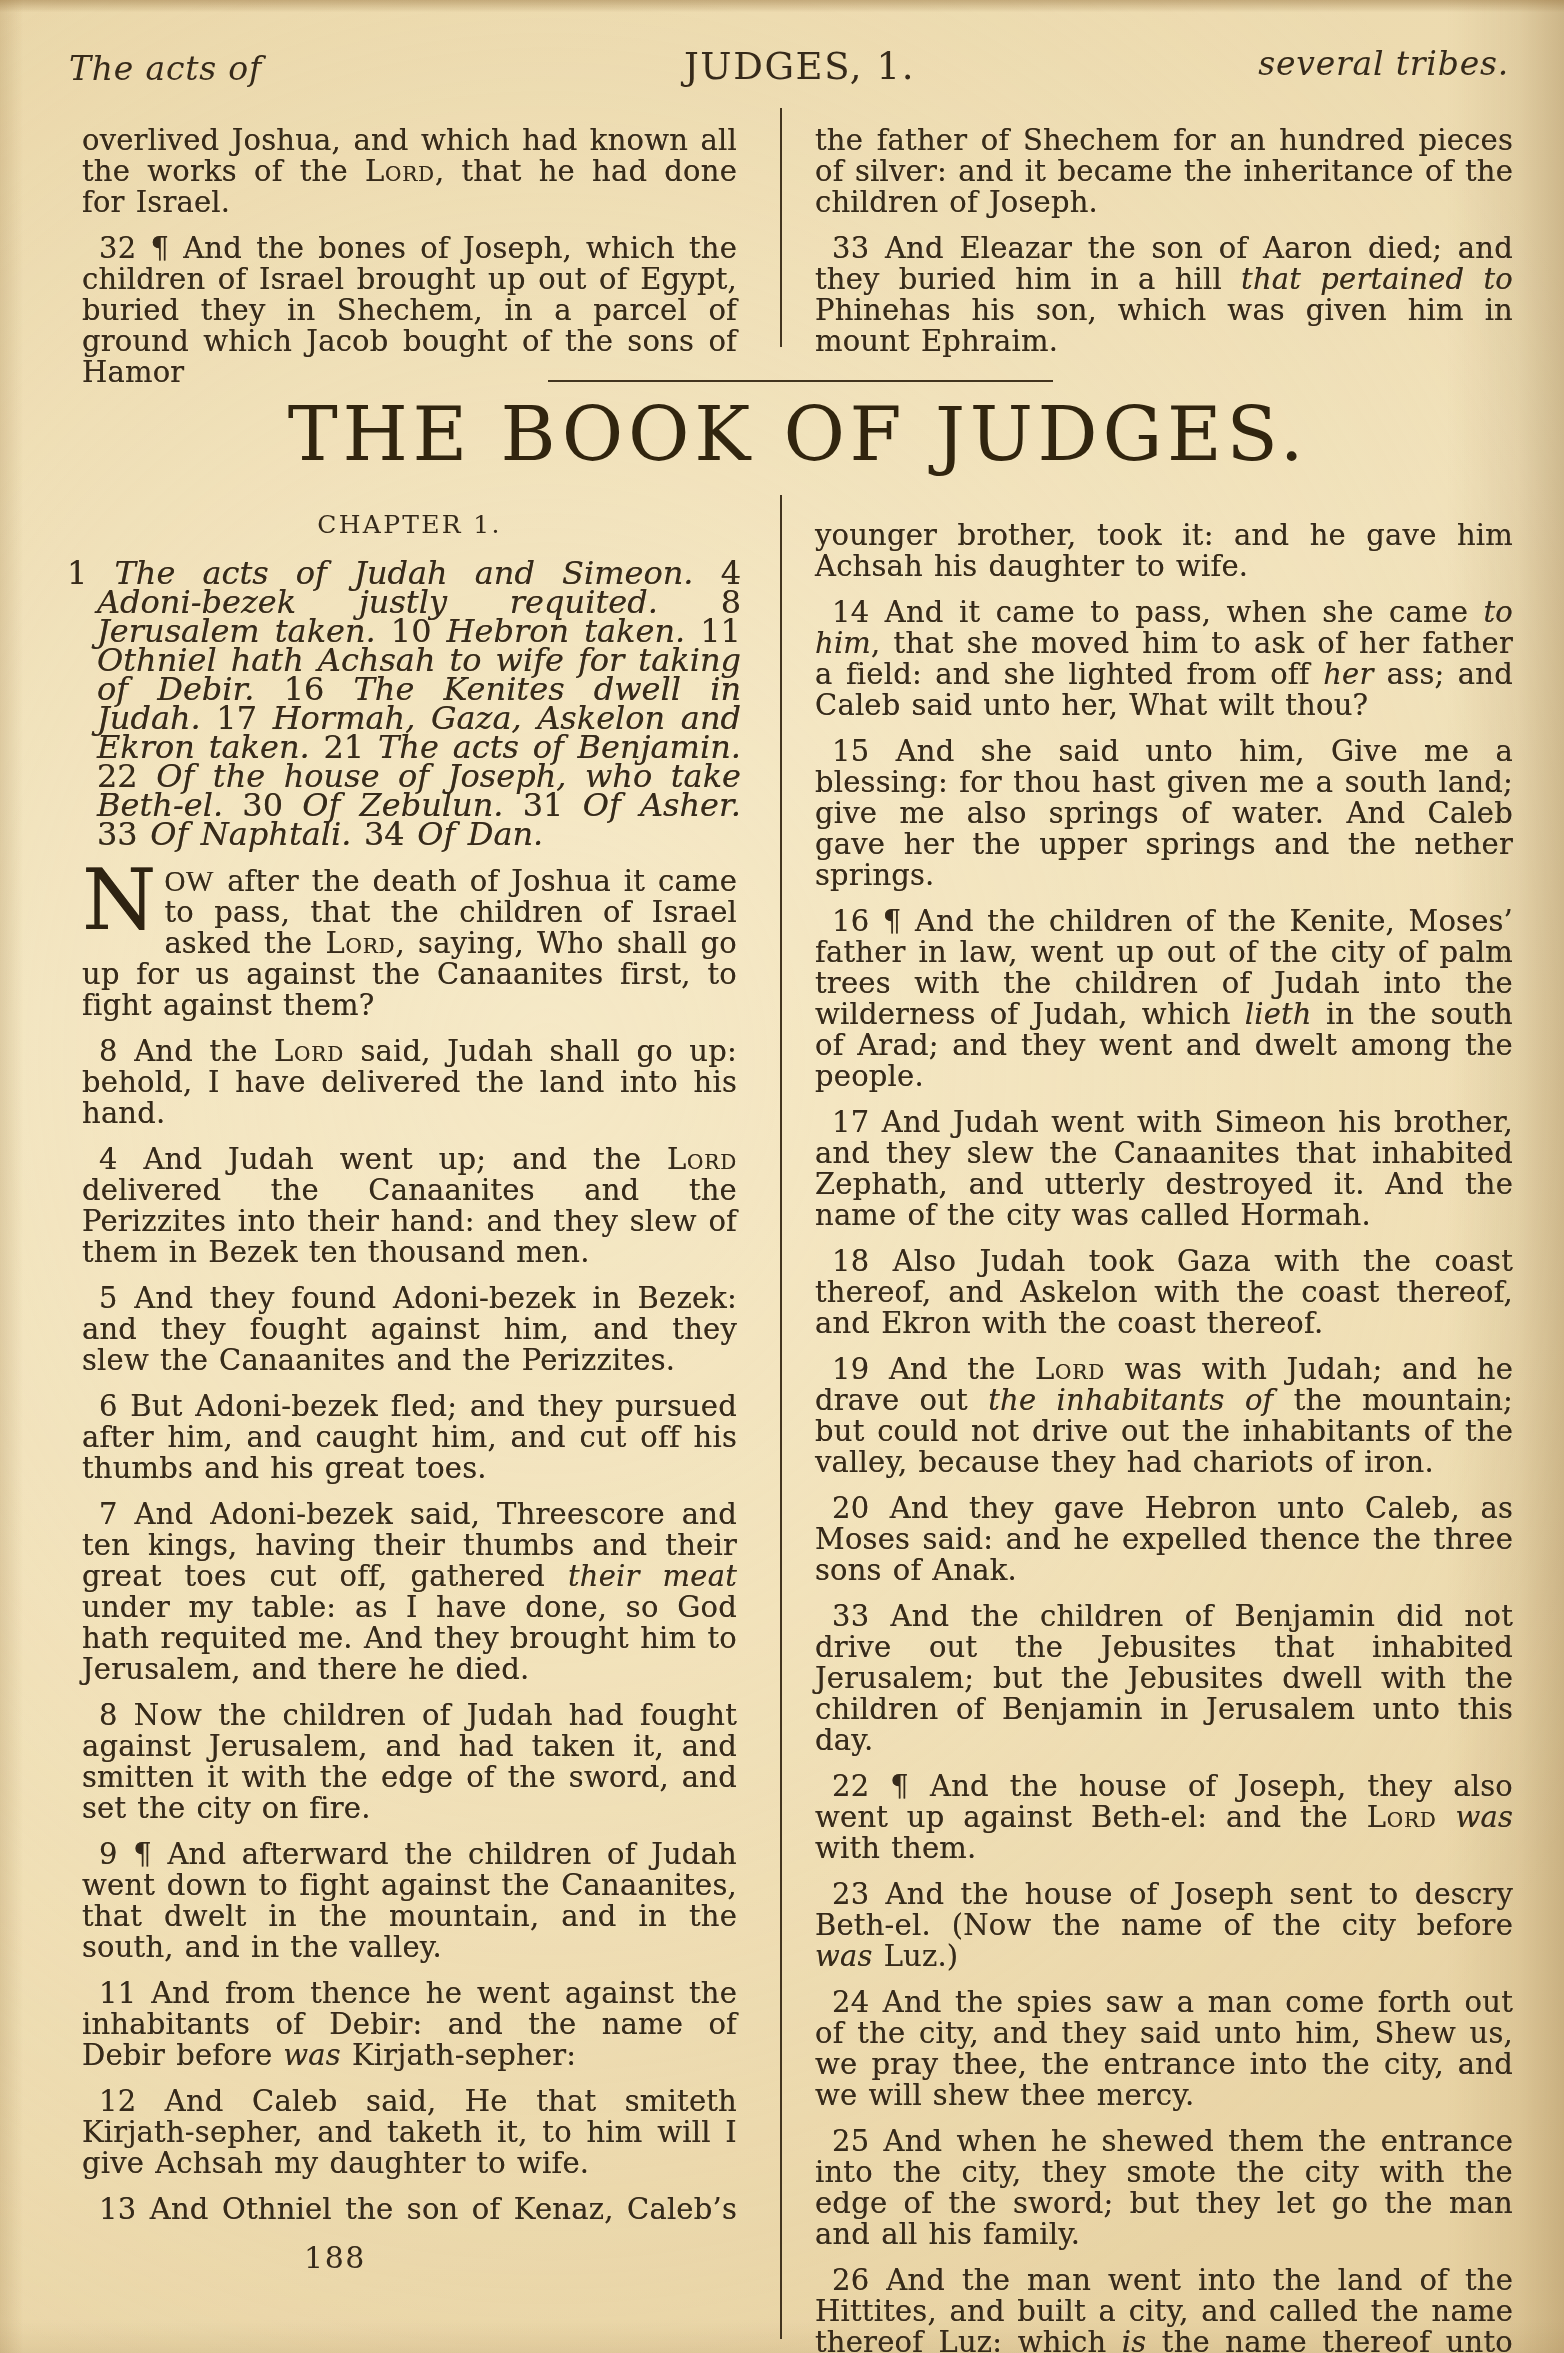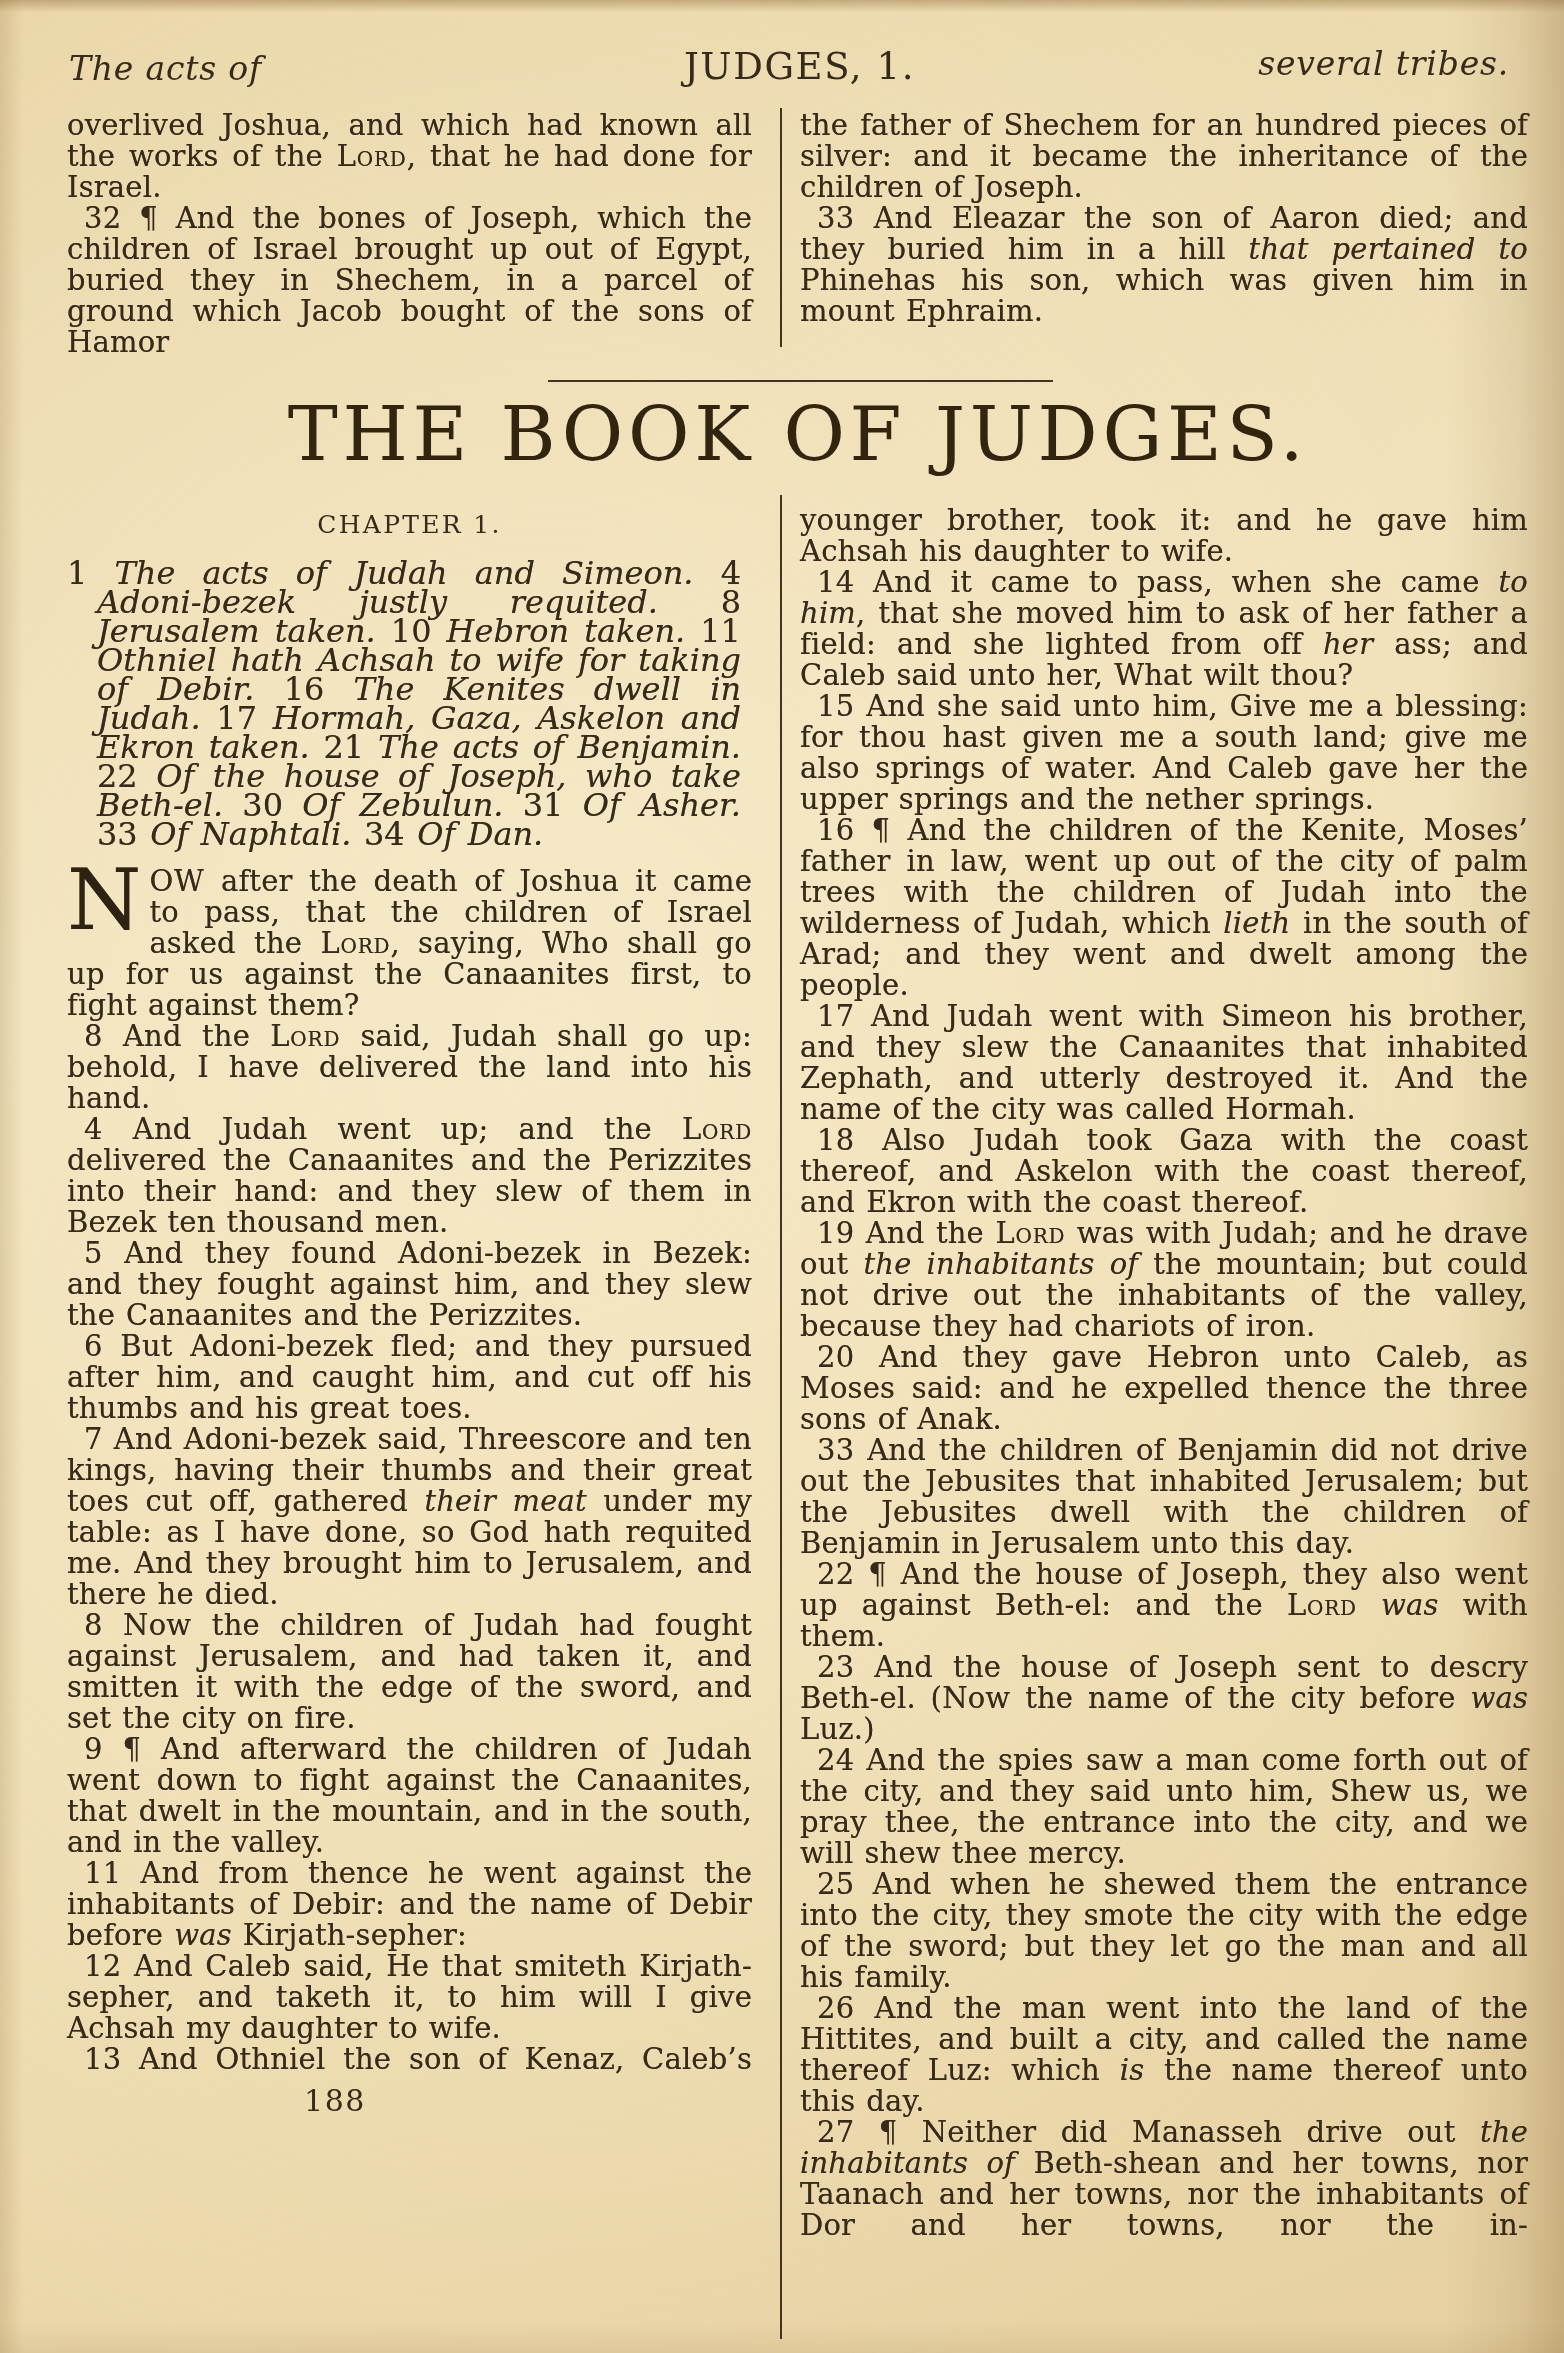--- a/index.html
+++ b/index.html
@@ -28,32 +28,32 @@
   .main-right{position:absolute;left:800px;top:505px;width:728px;}
   .vrule{position:absolute;width:2.3px;background:#42341f;}
   .vrule.top{left:780px;top:108px;height:239px;}
   .vrule.main{left:780px;top:495px;height:1844px;}
   .hrule{position:absolute;left:548px;top:380px;width:505px;height:2.3px;background:#42341f;}
   
   .book-title{position:absolute;left:15.6px;top:390px;width:1565px;text-align:center;
     font-size:75px;letter-spacing:4.7px;color:#31250f;}
   .chapter-heading{margin:4.7px 0 20.3px 0;text-align:center;font-size:25px;letter-spacing:2.3px;font-weight:normal;}
   
-  .verse{font-size:29px;line-height:31px;text-align:justify;margin:0;text-indent:17px;
+  .verse{font-size:29px;line-height:31px;text-align:justify;margin:15px;text-indent:17px;
     word-spacing:1.6px;letter-spacing:0.2px;text-shadow:0 0 0.5px rgba(56,42,24,0.65);}
   .verse.cont{text-indent:0;}
   .verse.jl{text-align-last:justify;}
   .first-verse{text-indent:0;}
   .summary{font-size:32px;line-height:29px;text-align:justify;margin:0 0 17px 0;
     padding-left:30px;text-indent:-30px;padding-right:11px;
     word-spacing:2.3px;text-shadow:0 0 0.5px rgba(56,42,24,0.6);}
   .summary .i,.i{font-style:italic;}
   .sc{font-variant:small-caps;letter-spacing:0.8px;}
   .dropcap{float:left;font-size:85px;line-height:63px;height:63px;margin:2.3px 7.8px 0 0;color:#2e2312;}
-  .dropcap-rest{letter-spacing:0.8px;}
+  .dropcap-rest{letter-spacing:0.8px;font-family:Liberation Serif, serif;}
   .page-number{margin-top:7.8px;text-align:center;padding-right:149px;font-size:30px;letter-spacing:1.6px;}
 </style>
 </head>
 <body>
 
 <div class="page">
 
   <div class="rh-left">The acts of</div>
   <div class="rh-center">JUDGES, 1.</div>
   <div class="rh-right">several tribes.</div>

